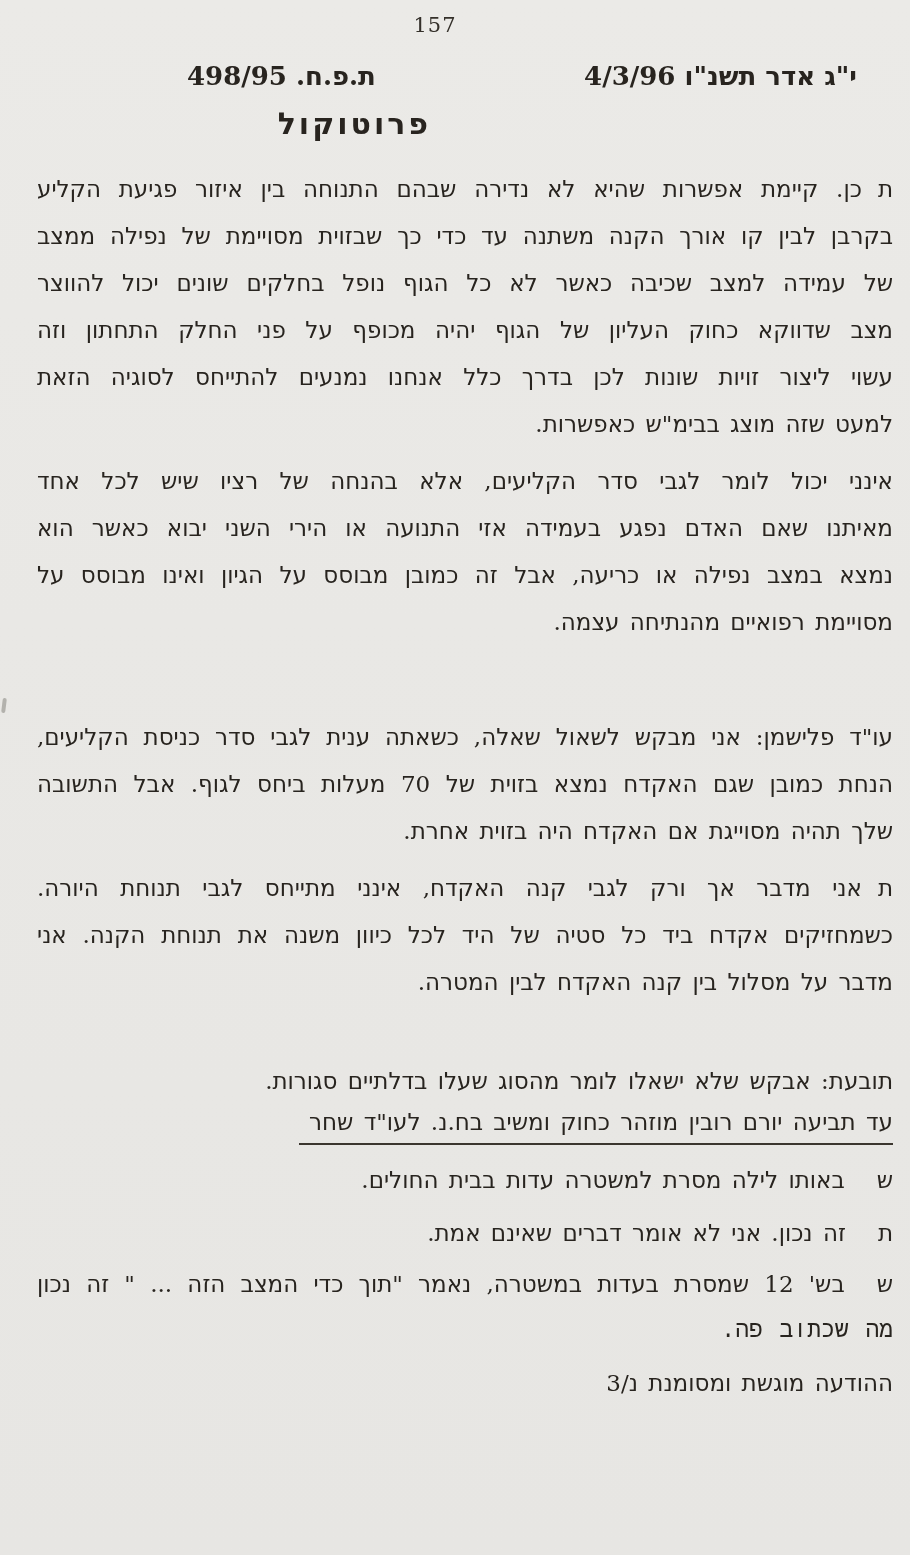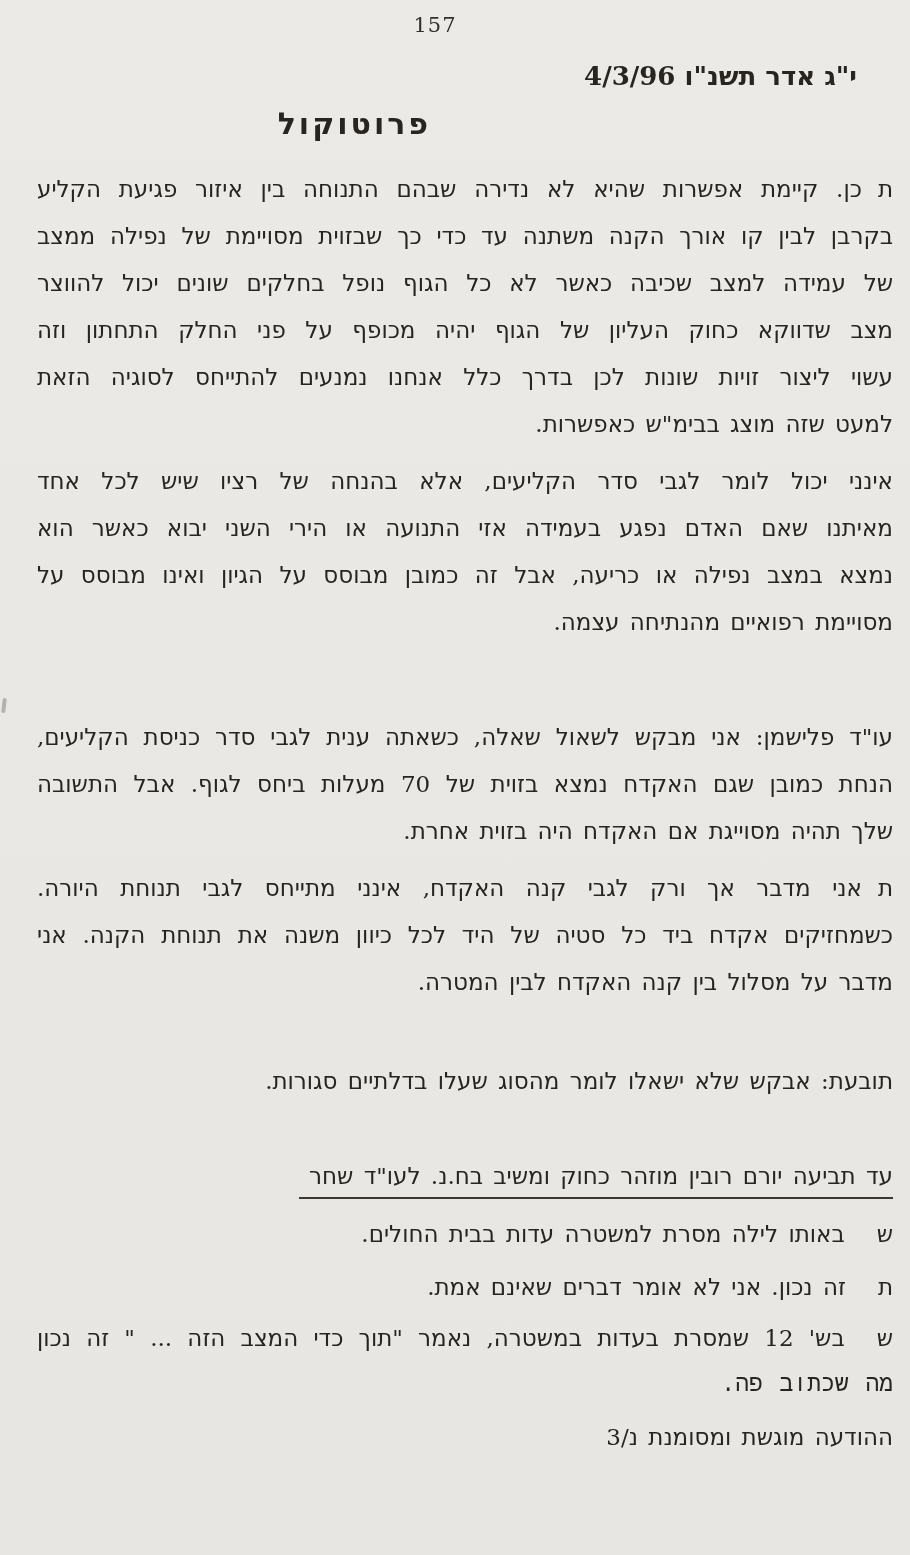--- a/index.html
+++ b/index.html
@@ -62,21 +62,21 @@
   .marker { margin-left: 16px; }
   .qmarker { margin-left: 32px; }
 
   .p1 { margin-top: 22px; }
   .p2 { margin-top: 6px; }
   .p3 { margin-top: 10px; }
   .p4 { margin-top: 68px; }
   .p5 { margin-top: 10px; }
   .prosecutor { margin-top: 52px; }
 
-  .heading-row { margin-top: 54px; height: 46px; }
+  .heading-row { height: 46px; }
   .witness-heading {
     display: inline-block;
     font-size: 23px;
     line-height: 34px;
     word-spacing: 3px;
     padding-bottom: 4px;
     padding-left: 10px;
     border-bottom: 2px solid #3b362f;
   }
 
@@ -101,20 +101,21 @@
 <body>
 
 <div class="page">
 
   <div class="pagenum-row">
     <span class="pagenum">157</span>
   </div>
 
   <div class="header-row">
     <span class="header-date">י"ג אדר תשנ"ו 4/3/96</span>
+    <span class="header-case">ת.פ.ח. 498/95</span>
   </div>
 
   <div class="title-row">
     <span class="doc-title">פרוטוקול</span>
   </div>
 
   <div class="p1">
   </div>
 
   <div class="p2">

